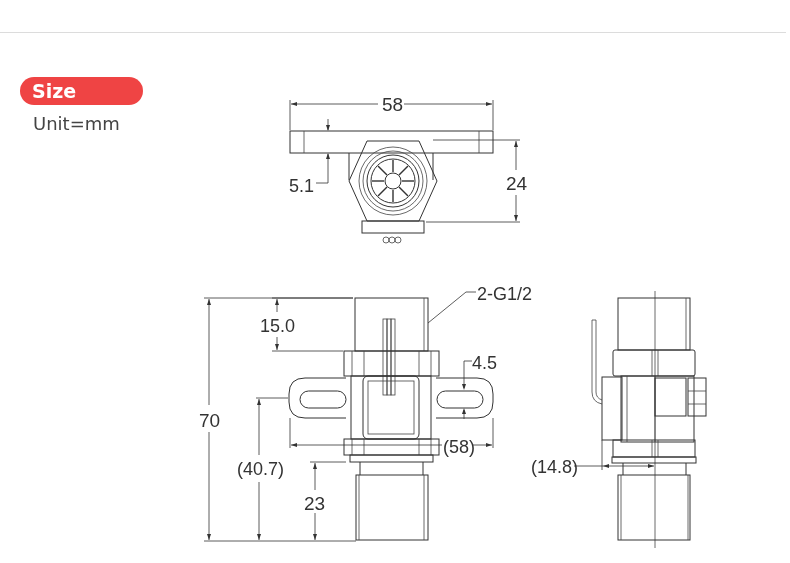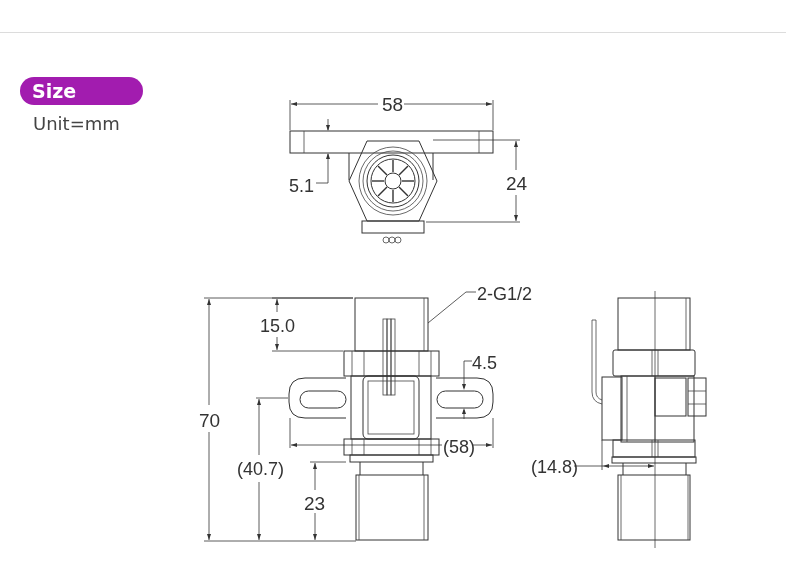--- a/index.html
+++ b/index.html
@@ -1,18 +1,18 @@
 <!DOCTYPE html>
 <html><head>
   <meta charset="utf-8">
   <style>
     html, body { margin: 0; padding: 0; background: #ffffff; }
     body { width: 790px; height: 563px; position: relative; overflow: hidden; font-family: "DejaVu Sans", sans-serif; }
     .top-rule { position: absolute; left: 0; top: 32px; width: 786px; height: 1px; background: #dcdcdc; }
-    .size-badge { position: absolute; left: 20px; top: 77px; width: 123px; height: 28px; border-radius: 14px; background: #a21caf; }
+    .size-badge { position: absolute; left: 20px; top: 77px; width: 123px; height: 28px; border-radius: 14px; background: #ef4444; }
     .size-badge span { position: absolute; left: 12px; top: 1px; color: #ffffff; font-family: "DejaVu Sans", sans-serif; font-weight: bold; font-size: 19px; line-height: 26px; }
     .unit-label { position: absolute; left: 33px; top: 112px; color: #444; font-family: "DejaVu Sans", sans-serif; font-size: 18px; line-height: 24px; text-align: center; }
     svg.drawing { position: absolute; left: 0; top: 0; }
     svg.drawing text { font-family: "Liberation Sans Narrow", "Liberation Sans", sans-serif; fill: #333; }
     .ln { stroke: #333; stroke-width: 1; fill: none; }
     .thin { stroke: #444; stroke-width: 0.8; fill: none; }
     .dim { stroke: #333; stroke-width: 0.8; fill: none; }
   </style>
 </head>
 <body>

